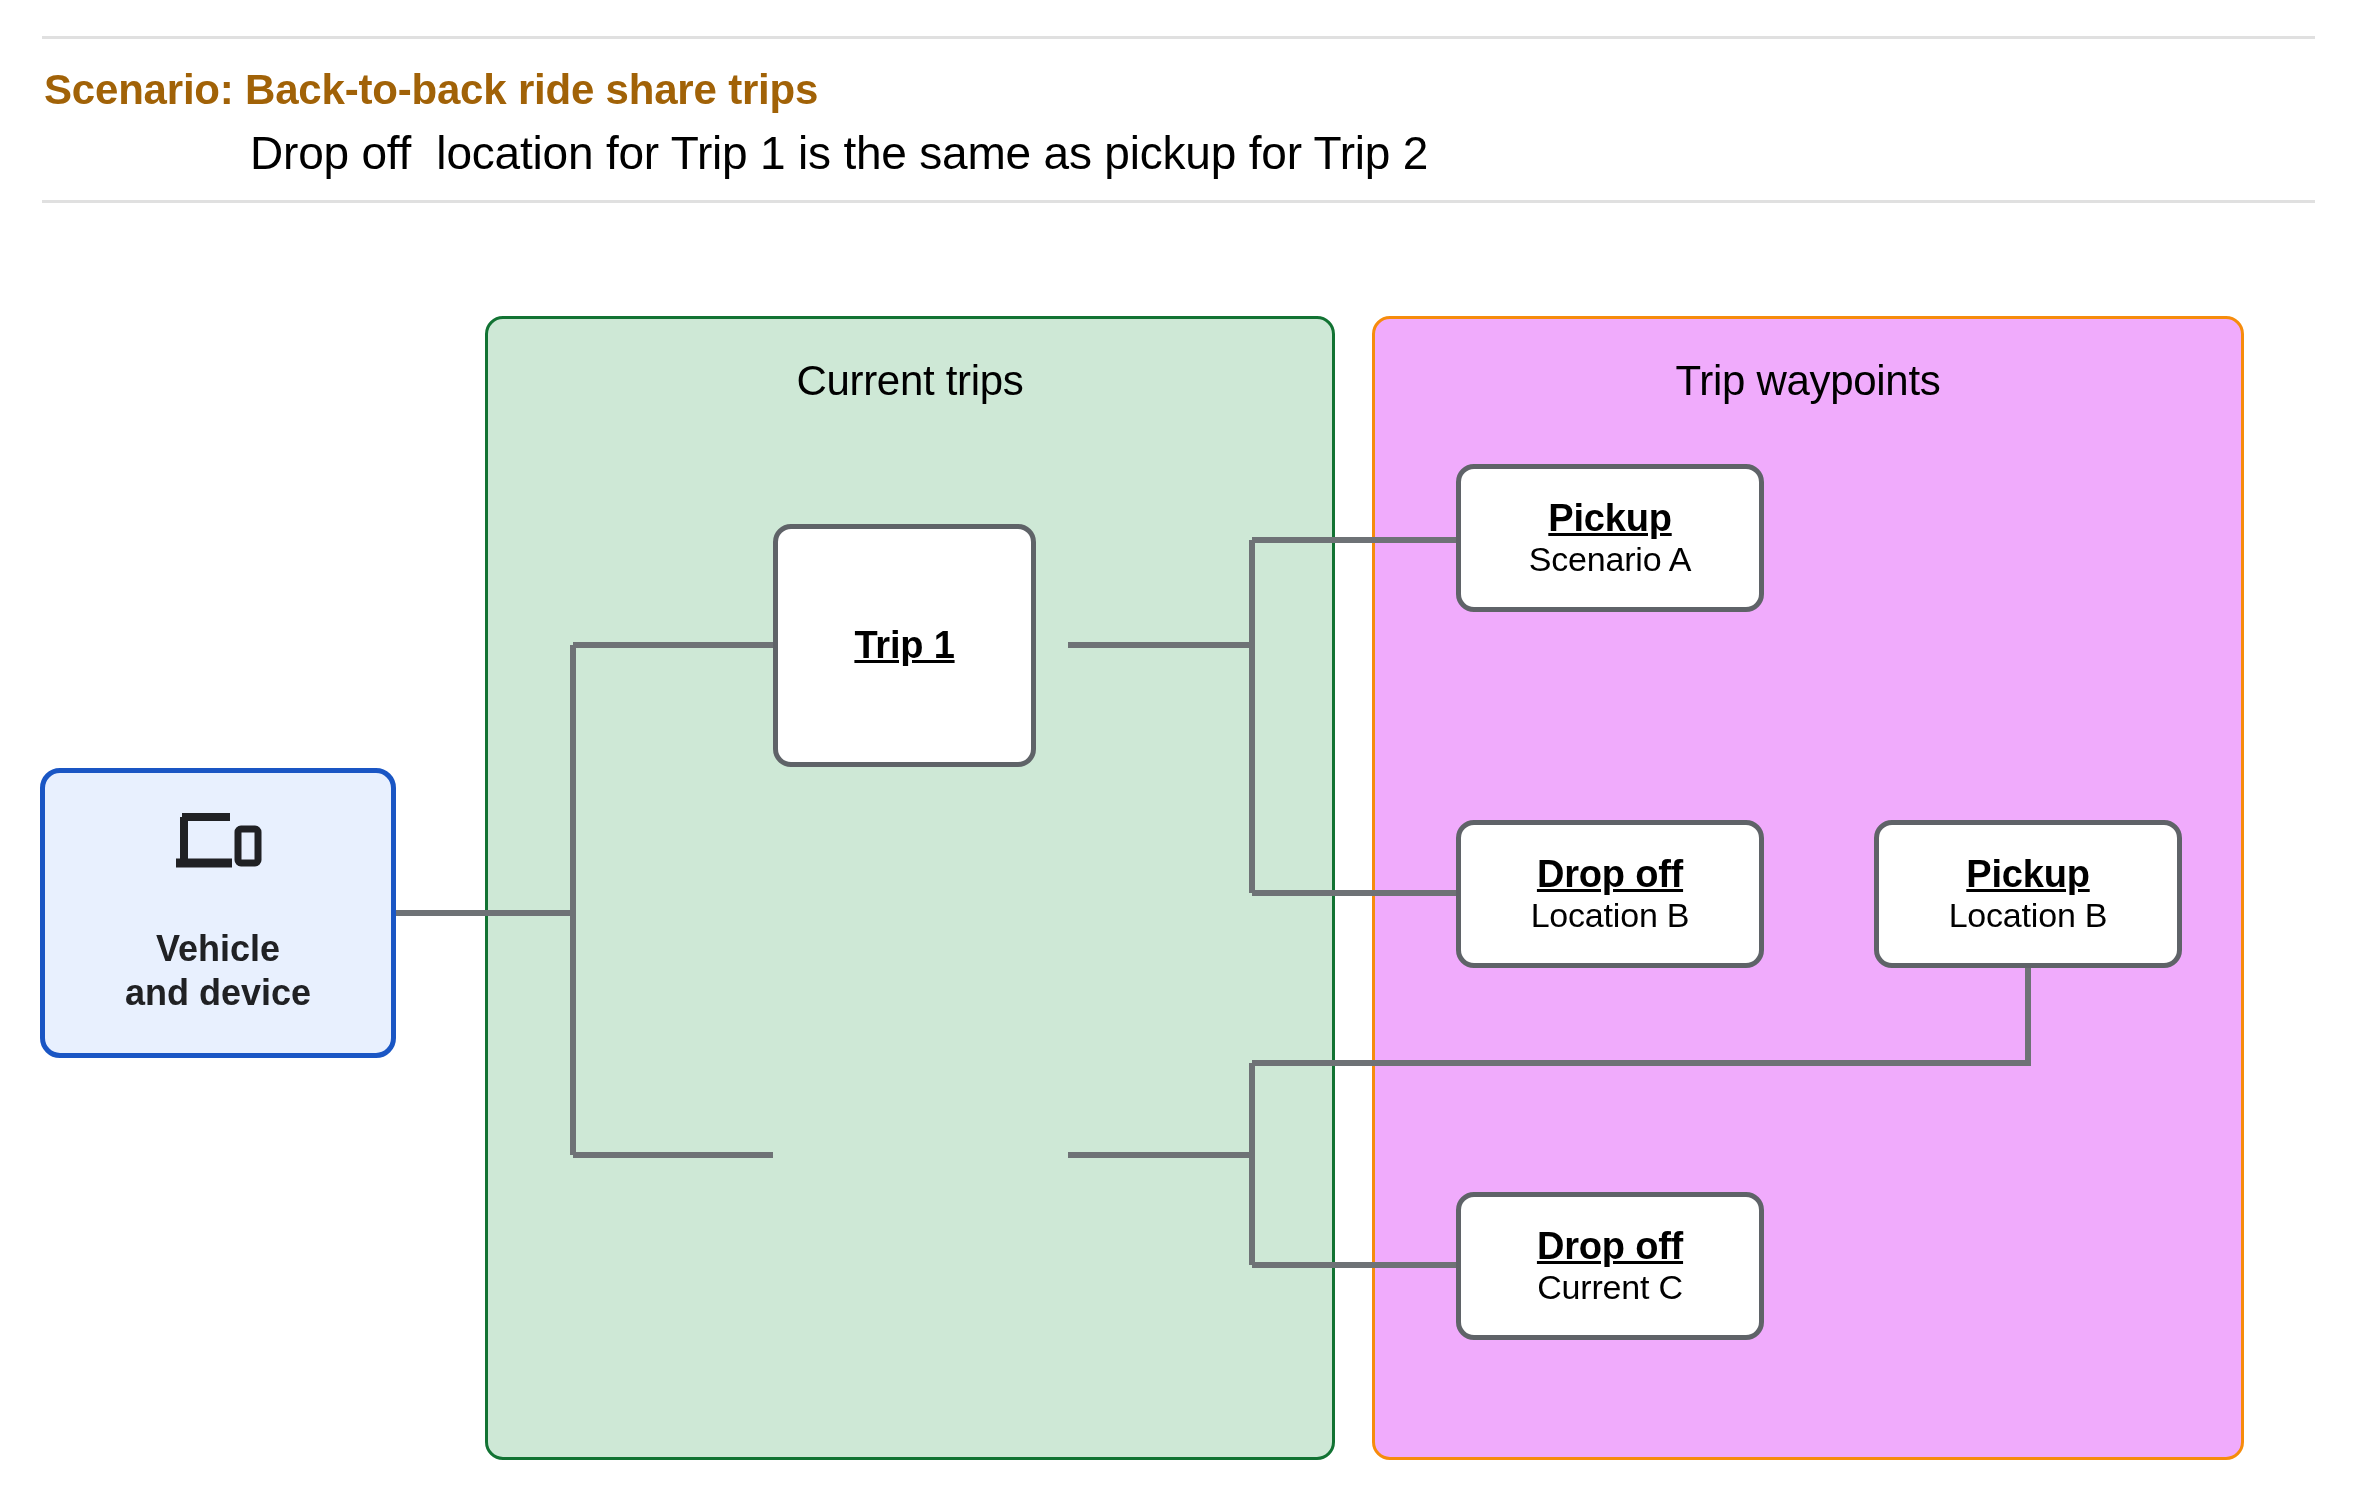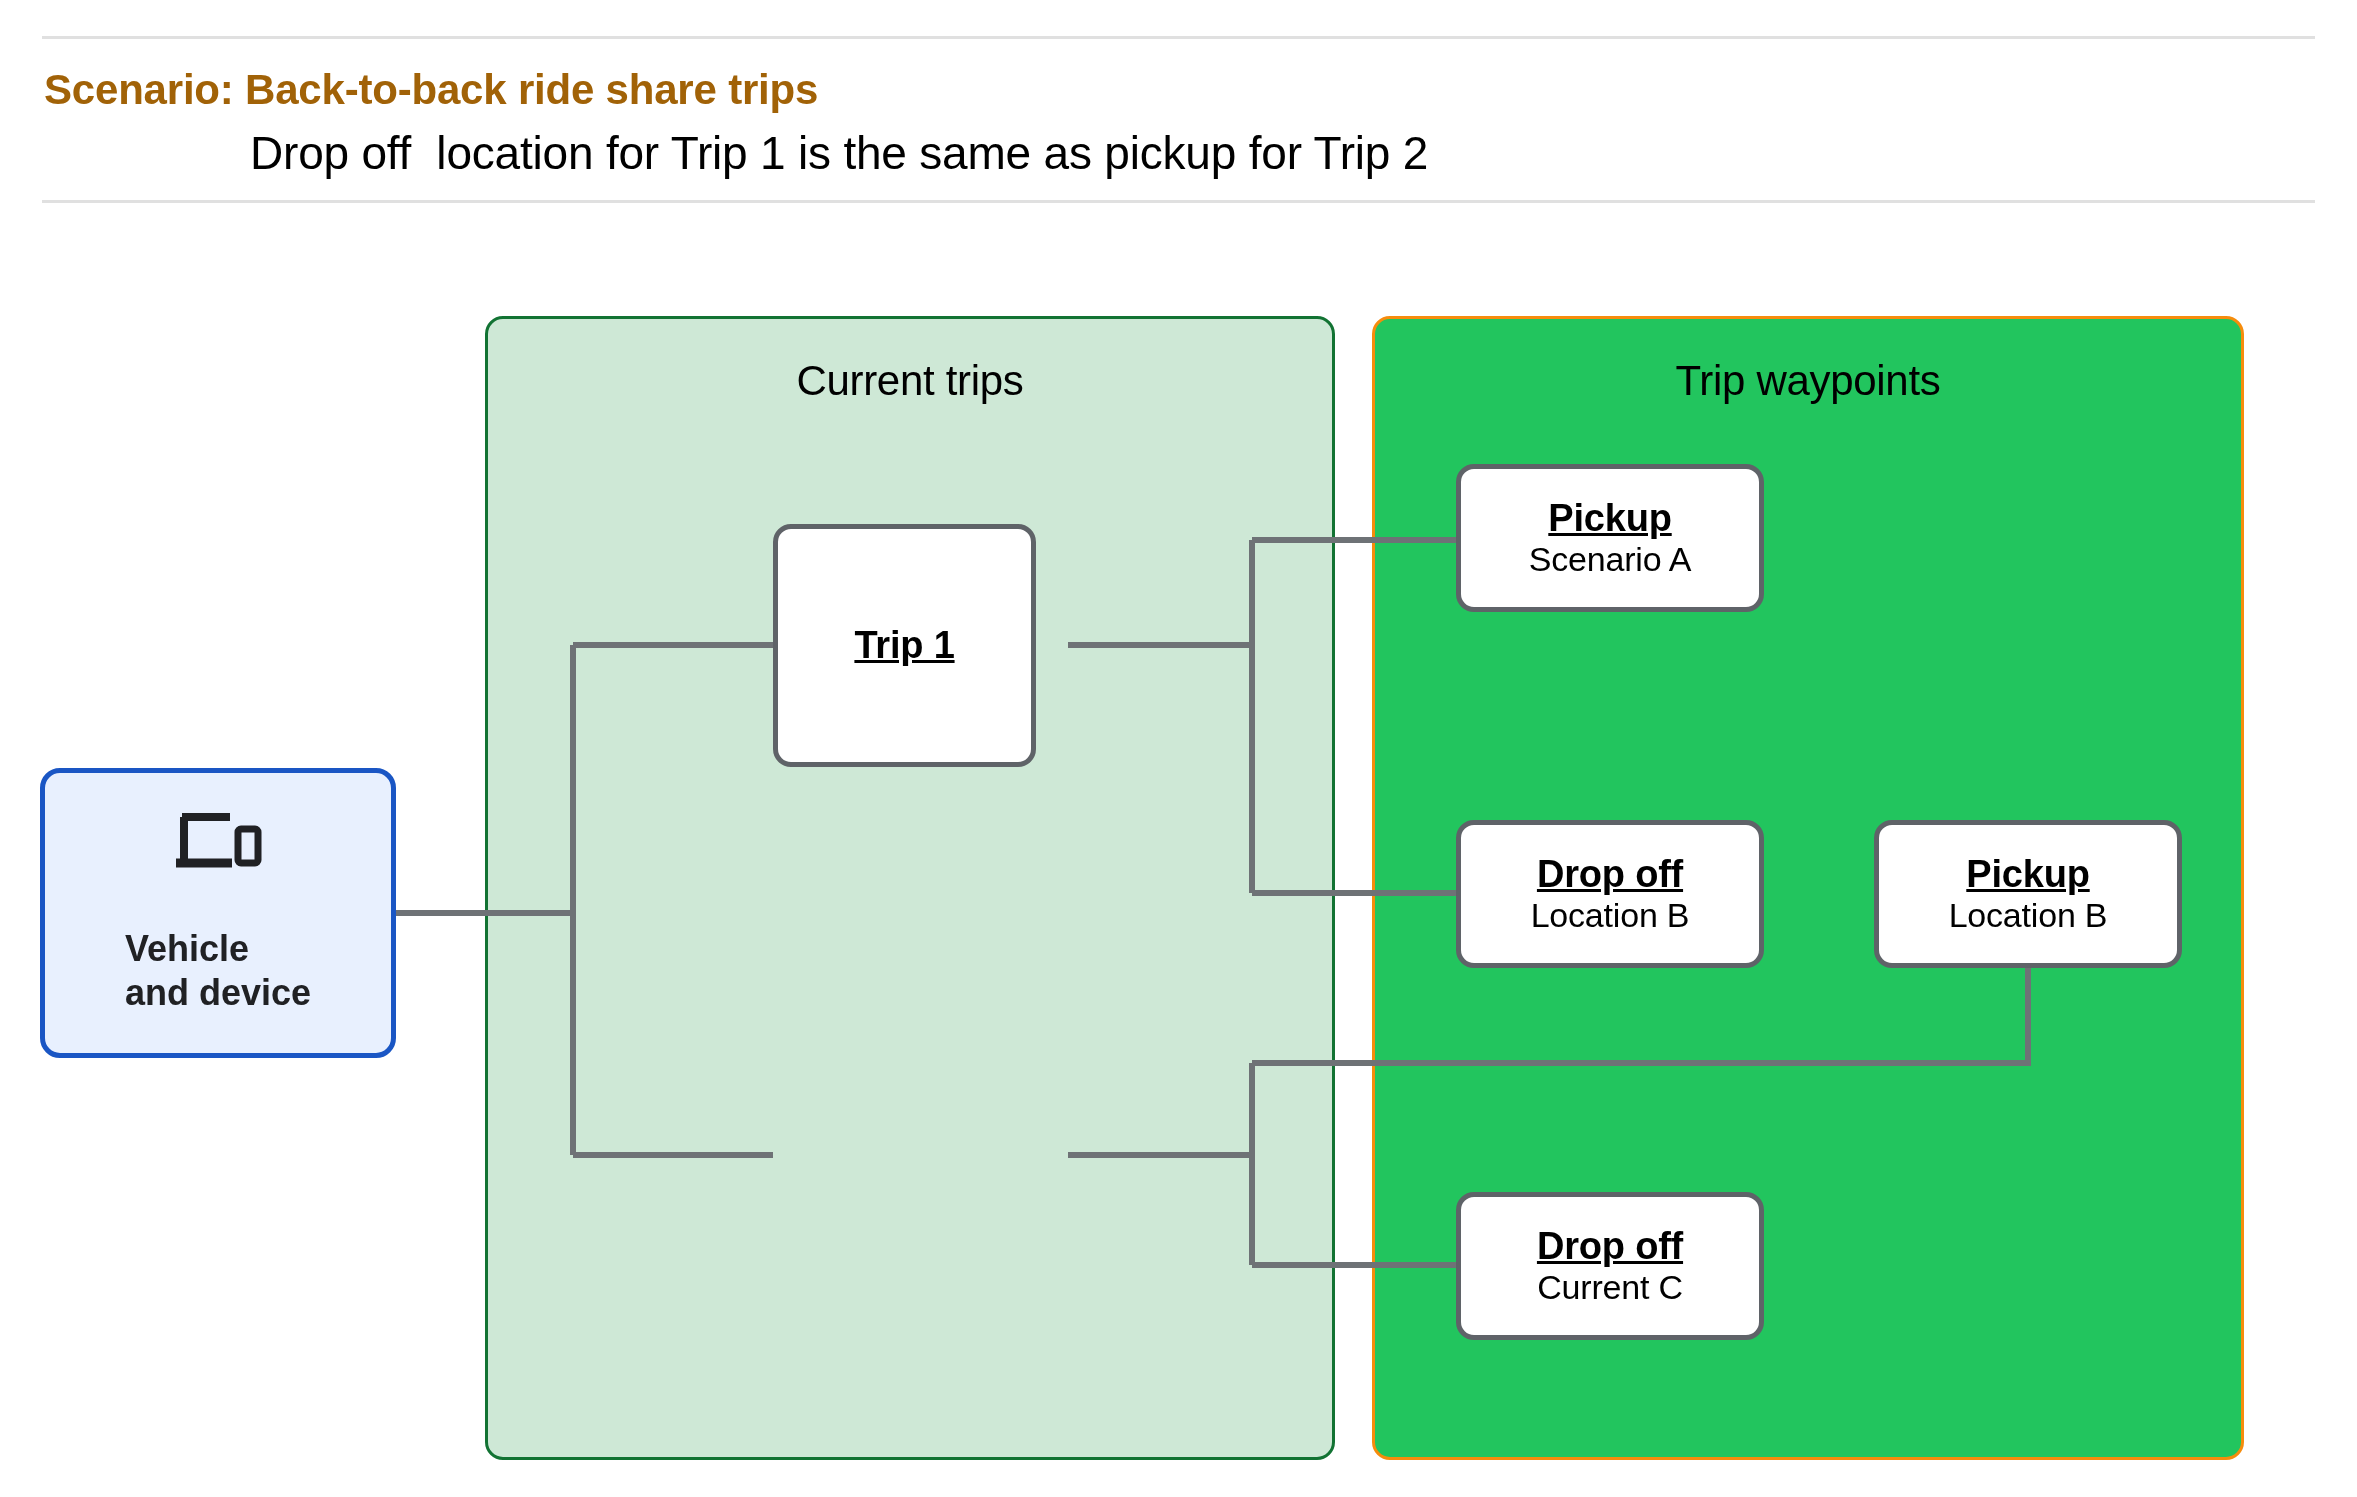--- a/index.html
+++ b/index.html
@@ -82,21 +82,21 @@
     width: 850px;
     height: 1144px;
     background: #cee8d6;
     border: 3px solid #127333;
   }
   #panel-trip-waypoints {
     left: 1372px;
     top: 316px;
     width: 872px;
     height: 1144px;
-    background: #22c55e;
+    background: #f0abfc;
     border: 3px solid #f68c0c;
   }
   .panel-title {
     position: absolute;
     left: 0;
     top: 38px;
     width: 100%;
     text-align: center;
     font-size: 42px;
     font-weight: normal;
@@ -144,21 +144,21 @@
     border-radius: 20px;
   }
   #vehicle-icon {
     width: 88px;
     height: 62px;
     margin-bottom: 54px;
   }
   #vehicle-label {
     font-size: 36px;
     font-weight: bold;
-    text-align: left;
+    text-align: center;
     line-height: 1.22;
     white-space: pre-line;
     color: #202124;
   }
 
   
   #node-trip-1 { left: 773px; top: 524px; width: 263px; height: 243px; }
   #node-trip-2 { left: 773px; top: 1034px; width: 295px; height: 243px; }
 
   

